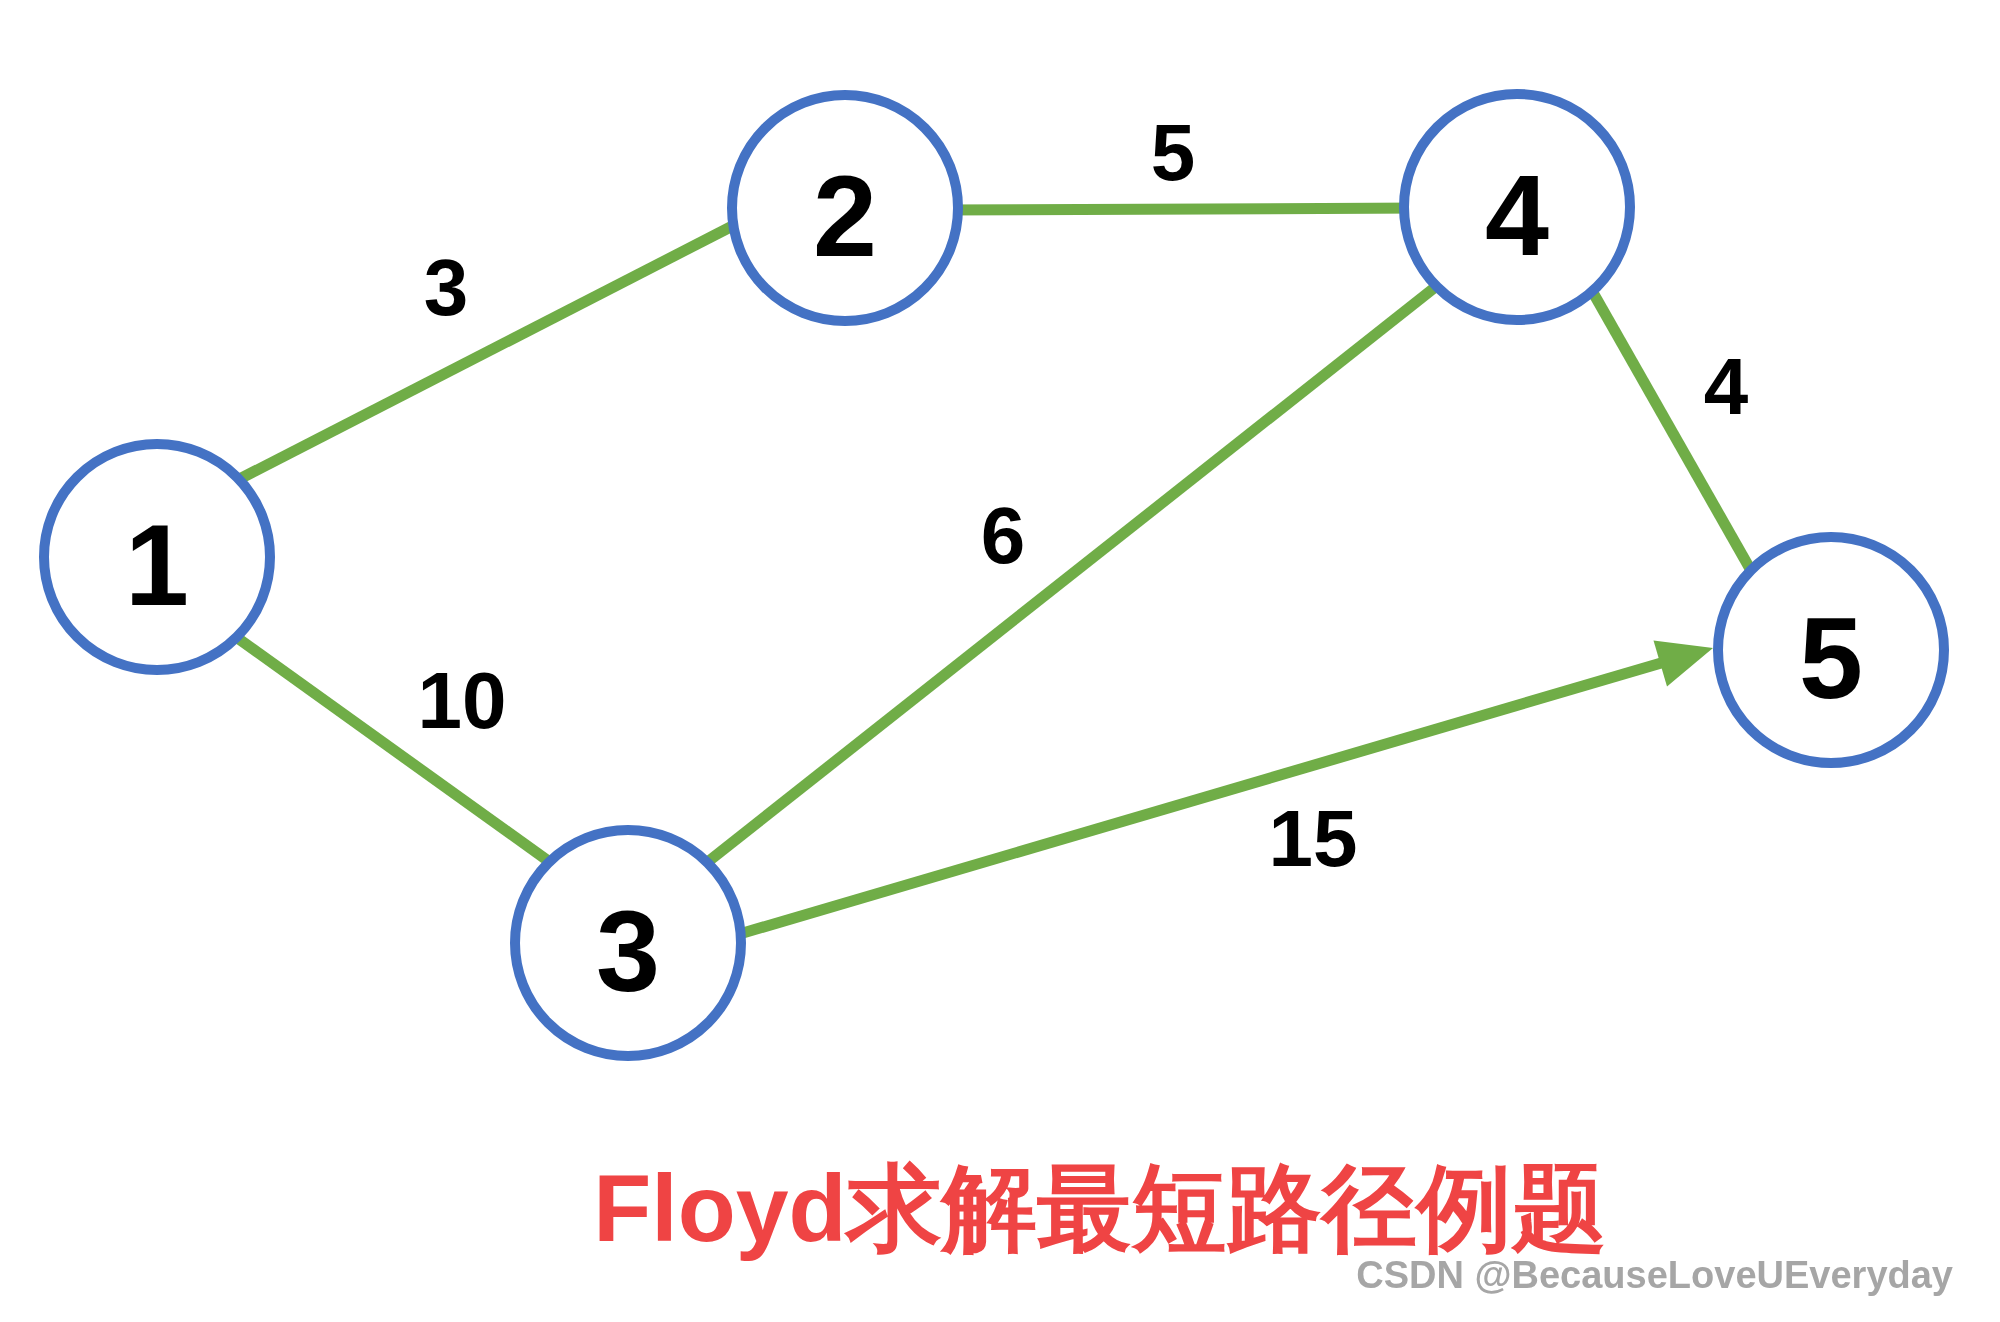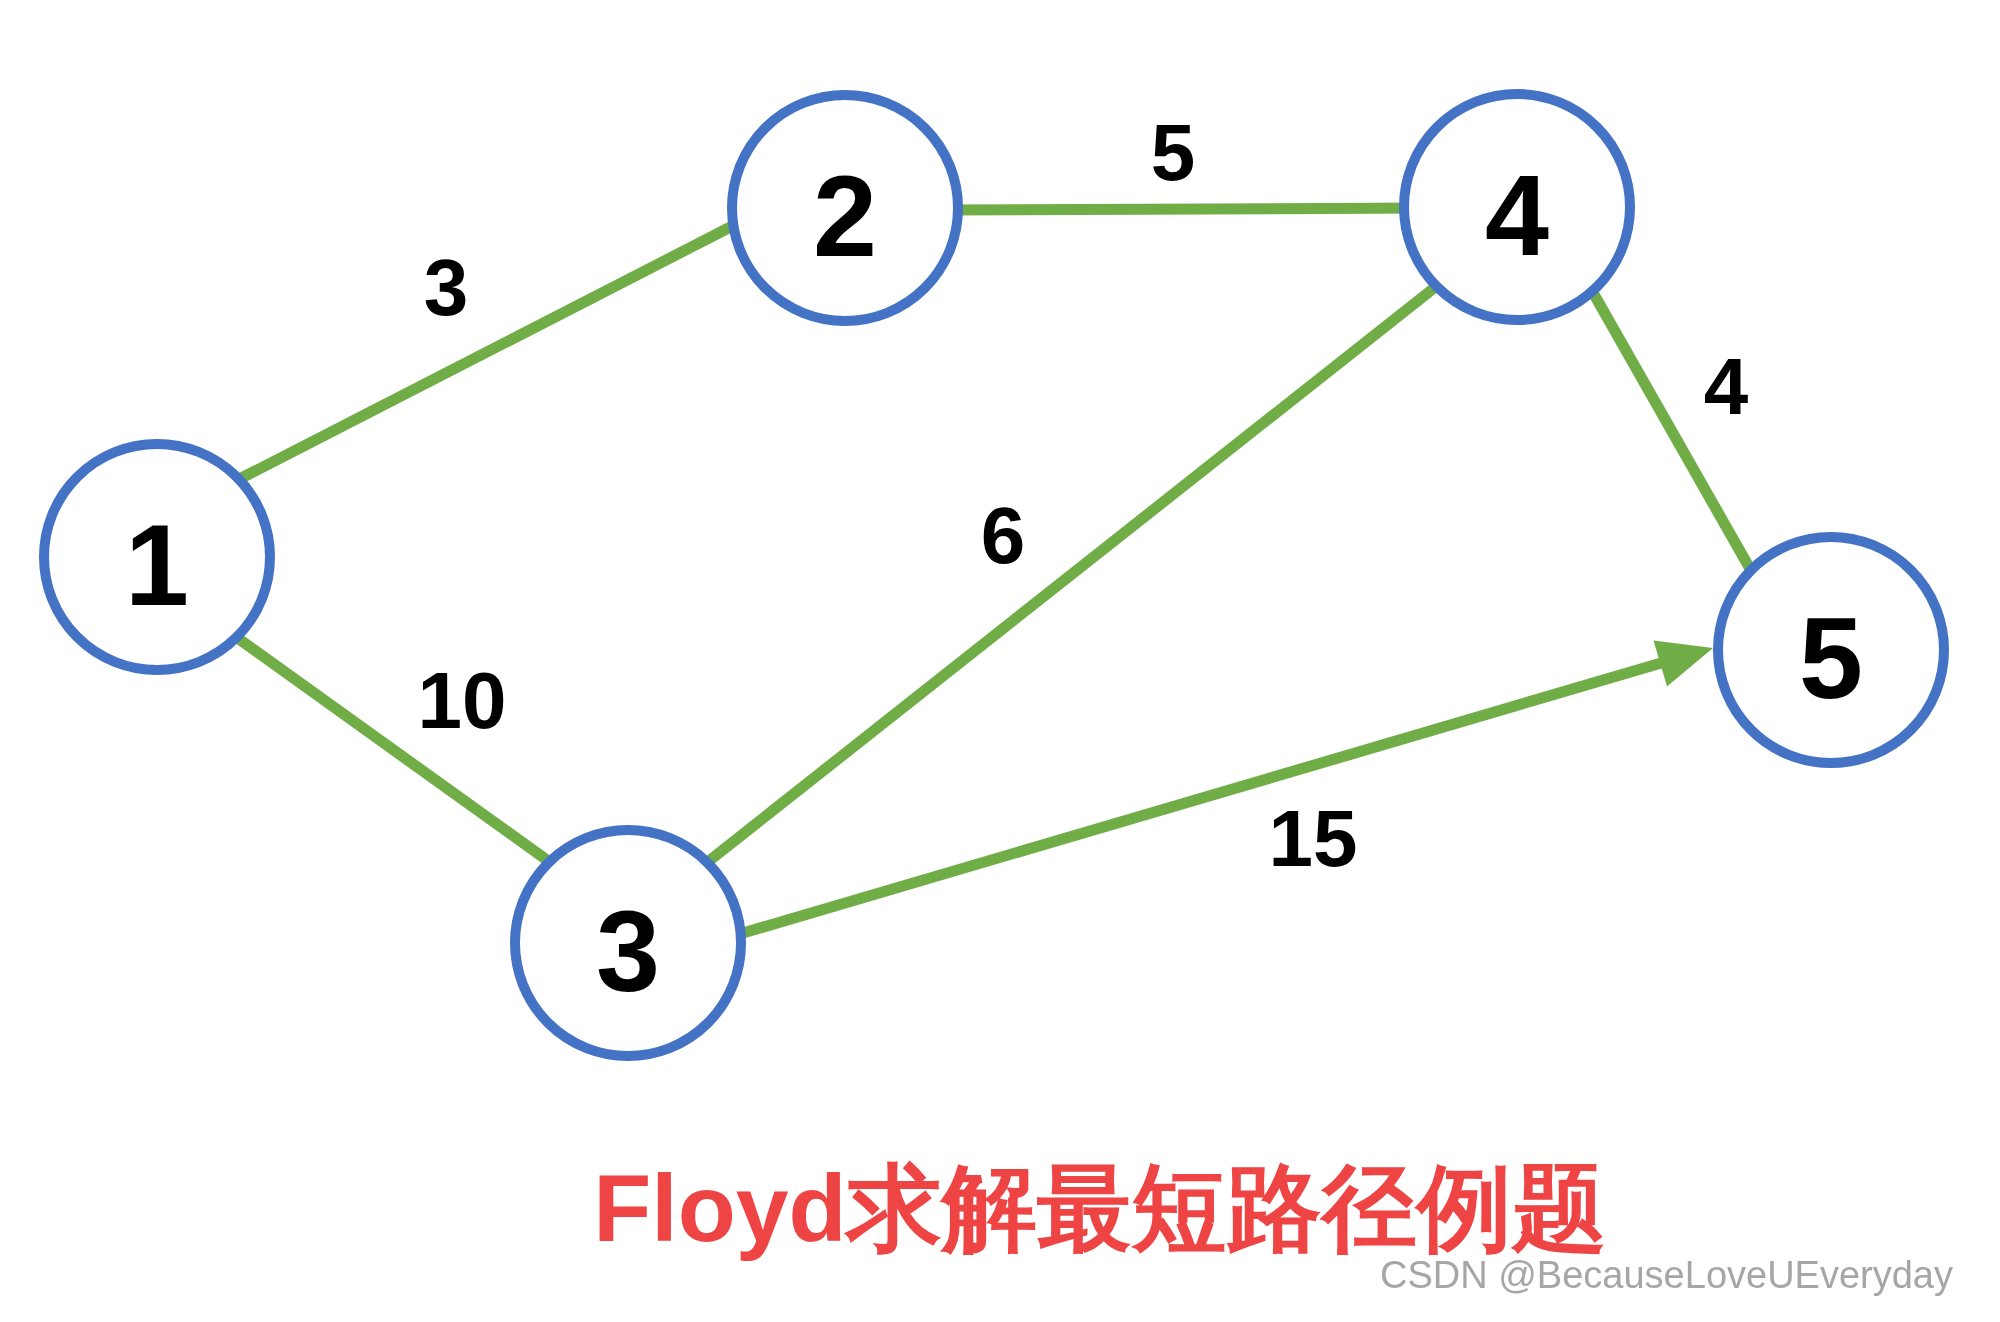--- a/index.html
+++ b/index.html
@@ -58,21 +58,21 @@
     font-size: 95px;
     font-weight: 700;
     color: #ef4444;
     white-space: nowrap;
   }
   .watermark {
     position: absolute;
     top: 1254px;
     right: 47px;
     font-size: 38px;
-    font-weight: 400;
+    font-weight: 700;
     color: #a6a6a6;
     white-space: nowrap;
   }
 </style>
 </head>
 <body>
 
 <div class="stage">
 
   <svg class="graph" width="2000" height="1322" viewBox="0 0 2000 1322" xmlns="http://www.w3.org/2000/svg">

